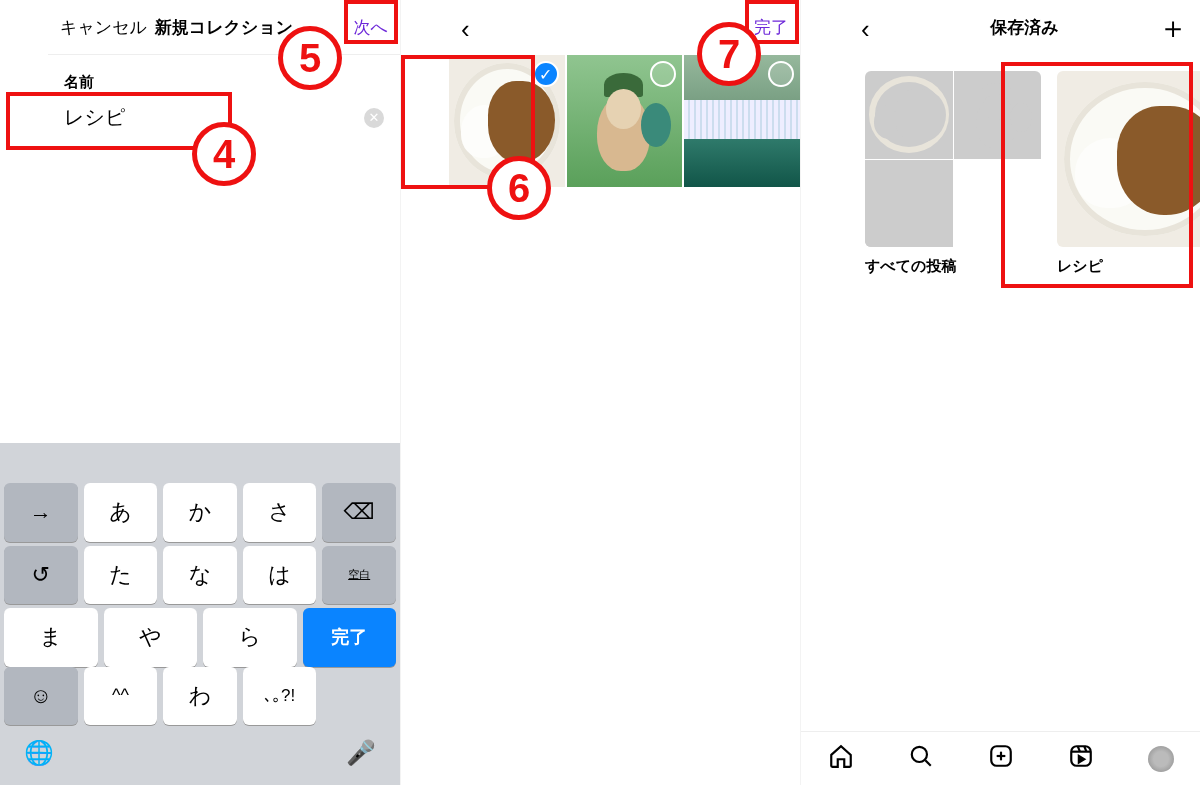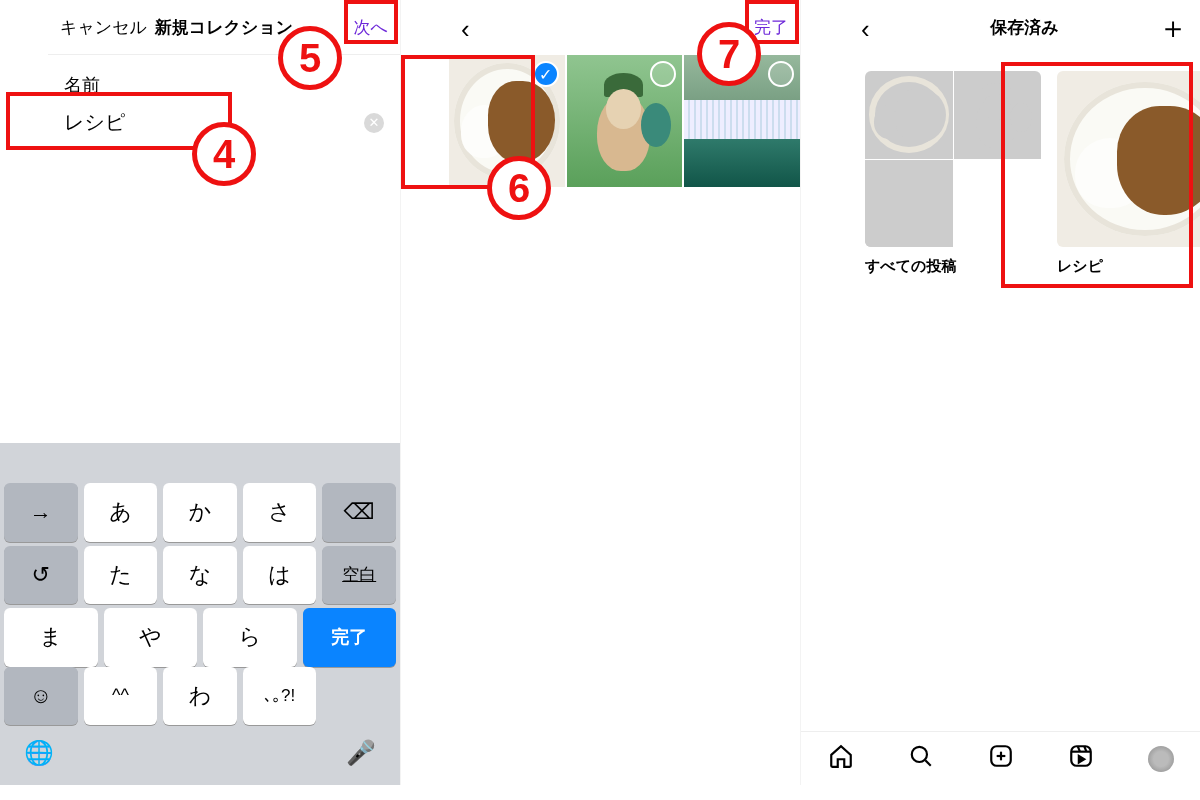--- a/index.html
+++ b/index.html
@@ -26,21 +26,21 @@
   }
   .hdr .left, .hdr .right { width: 90px; display:flex; align-items:center;}
   .hdr .right { justify-content: flex-end; }
   .hdr .title { font-weight: 700; text-align:center; flex:1;}
   .hdr .cancel { color:#000; font-weight:500; }
   .hdr .next, .hdr .done { color:#6d28d9; font-weight:400; }
   .chev { font-size:26px; font-weight:300; line-height:1; padding-top:2px;}
   .plus { font-size:30px; font-weight:300; line-height:1;}
 
   
-  .label { font-size:18px; font-weight:400; padding: 18px 16px 8px; }
+  .label { font-size:15px; font-weight:700; padding: 18px 16px 8px; }
   .input-row { display:flex; align-items:center; padding:0 16px 12px; }
   .txtin {
     flex:1; border:none; outline:none; font-size:20px;
     background:transparent; padding:6px 0;
   }
   .clear-btn {
     width:20px;height:20px;border-radius:50%;background:#d9d9d9;
     display:flex;align-items:center;justify-content:center;color:#fff;font-size:13px;
   }
 
@@ -154,21 +154,21 @@
       <div class="key">あ</div>
       <div class="key">か</div>
       <div class="key">さ</div>
       <div class="key grey">⌫</div>
     </div>
     <div class="krow">
       <div class="key grey">↺</div>
       <div class="key">た</div>
       <div class="key">な</div>
       <div class="key">は</div>
-      <div class="key grey" style="font-size:17px;text-decoration:underline;">空白</div>
+      <div class="key grey" style="font-size:11px;text-decoration:underline;">空白</div>
     </div>
     <div class="krow">
       <div class="key">ま</div>
       <div class="key">や</div>
       <div class="key">ら</div>
       <div class="key blue" style="font-size:18px;">完了</div>
     </div>
     <div class="krow" style="margin-top:-4px;">
       <div class="key grey">☺</div>
       <div class="key" style="font-size:18px;">^^</div>

